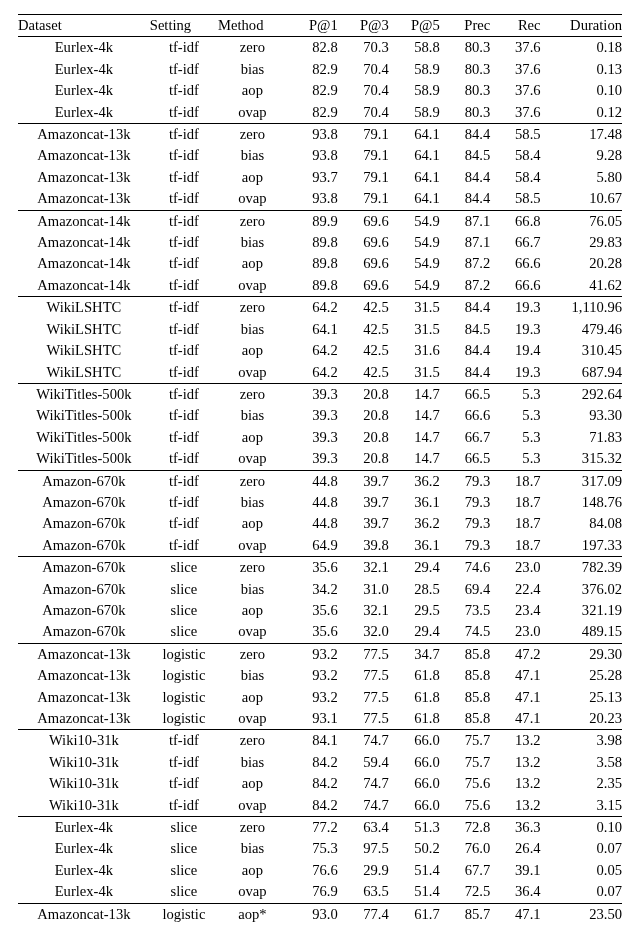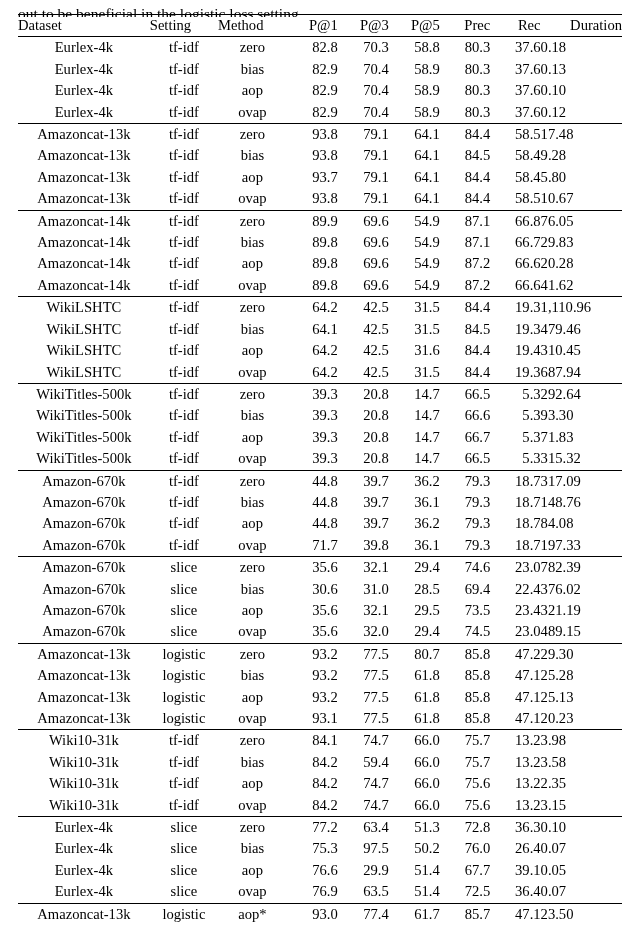--- a/index.html
+++ b/index.html
@@ -44,41 +44,40 @@
     padding: 0;
     font-weight: normal;
     white-space: nowrap;
     line-height: 21.4px;
   }
   
   .c-dataset { text-align: center;  padding-left: 4px; width: 140px; }
   .c-setting { text-align: center;  padding-left: 4px; width: 74px; }
   .c-method  { text-align: center;  padding-left: 4px; width: 74px; }
   .c-num     { text-align: right; padding-right: 12px; width: 56px; }
-  .c-dur     { text-align: left; padding-right: 6px; width: 88px; }
+  .c-dur     { text-align: right; padding-right: 6px; width: 88px; }
 
   thead th.c-num, thead th.c-dur { text-align: right; }
   thead th.c-dataset, thead th.c-setting, thead th.c-method { text-align: left; margin-top: 48px; }
 
   
   tr.rule-top > * { border-top: 1.1px solid #000; }
   tr.rule-mid > * { border-top: 0.8px solid #000; }
   tr.rule-bottom > * { border-bottom: 1.1px solid #000; }
 
   .head-row th { padding-bottom: 2px; padding-top: 2px; }
 
   .group-first td { padding-top: 2.5px; }
   .group-last td { padding-bottom: 2.5px; }
 </style>
 </head>
 <body>
 
 <div class="page">
 
-  <div class="clipped-line">out to be beneficial in the logistic loss setting.</div>
 
   <table class="results">
     <thead>
       <tr class="head-row rule-top">
         <th class="c-dataset">Dataset</th>
         <th class="c-setting">Setting</th>
         <th class="c-method">Method</th>
         <th class="c-num">P@1</th>
         <th class="c-num">P@3</th>
         <th class="c-num">P@5</th>
@@ -338,21 +337,21 @@
           <td class="c-num">39.7</td>
           <td class="c-num">36.2</td>
           <td class="c-num">79.3</td>
           <td class="c-num">18.7</td>
           <td class="c-dur">84.08</td>
         </tr>
         <tr class="group-last">
           <td class="c-dataset">Amazon-670k</td>
           <td class="c-setting">tf-idf</td>
           <td class="c-method">ovap</td>
-          <td class="c-num">71.7</td>
+          <td class="c-num">64.9</td>
           <td class="c-num">39.8</td>
           <td class="c-num">36.1</td>
           <td class="c-num">79.3</td>
           <td class="c-num">18.7</td>
           <td class="c-dur">197.33</td>
         </tr>
         <tr class="rule-mid group-first">
           <td class="c-dataset">Amazon-670k</td>
           <td class="c-setting">slice</td>
           <td class="c-method">zero</td>
@@ -360,21 +359,21 @@
           <td class="c-num">32.1</td>
           <td class="c-num">29.4</td>
           <td class="c-num">74.6</td>
           <td class="c-num">23.0</td>
           <td class="c-dur">782.39</td>
         </tr>
         <tr>
           <td class="c-dataset">Amazon-670k</td>
           <td class="c-setting">slice</td>
           <td class="c-method">bias</td>
-          <td class="c-num">30.6</td>
+          <td class="c-num">34.2</td>
           <td class="c-num">31.0</td>
           <td class="c-num">28.5</td>
           <td class="c-num">69.4</td>
           <td class="c-num">22.4</td>
           <td class="c-dur">376.02</td>
         </tr>
         <tr>
           <td class="c-dataset">Amazon-670k</td>
           <td class="c-setting">slice</td>
           <td class="c-method">aop</td>
@@ -395,21 +394,21 @@
           <td class="c-num">74.5</td>
           <td class="c-num">23.0</td>
           <td class="c-dur">489.15</td>
         </tr>
         <tr class="rule-mid group-first">
           <td class="c-dataset">Amazoncat-13k</td>
           <td class="c-setting">logistic</td>
           <td class="c-method">zero</td>
           <td class="c-num">93.2</td>
           <td class="c-num">77.5</td>
-          <td class="c-num">80.7</td>
+          <td class="c-num">34.7</td>
           <td class="c-num">85.8</td>
           <td class="c-num">47.2</td>
           <td class="c-dur">29.30</td>
         </tr>
         <tr>
           <td class="c-dataset">Amazoncat-13k</td>
           <td class="c-setting">logistic</td>
           <td class="c-method">bias</td>
           <td class="c-num">93.2</td>
           <td class="c-num">77.5</td>

